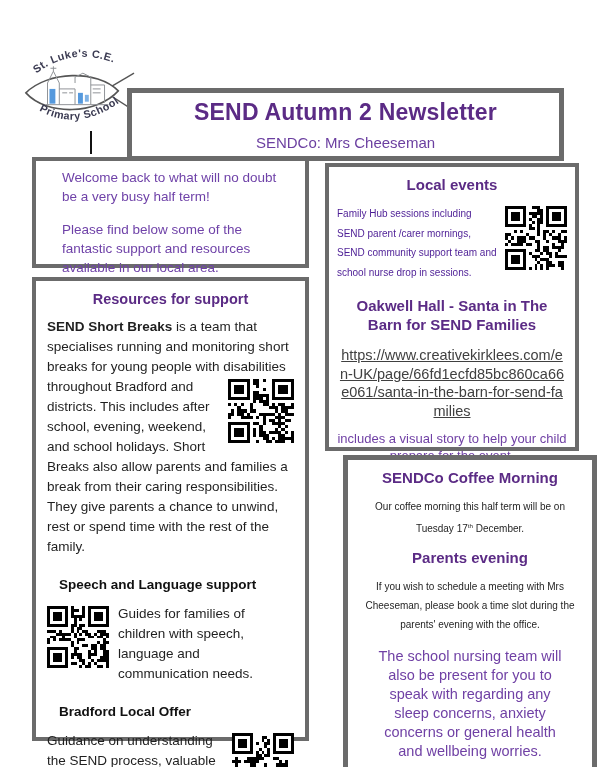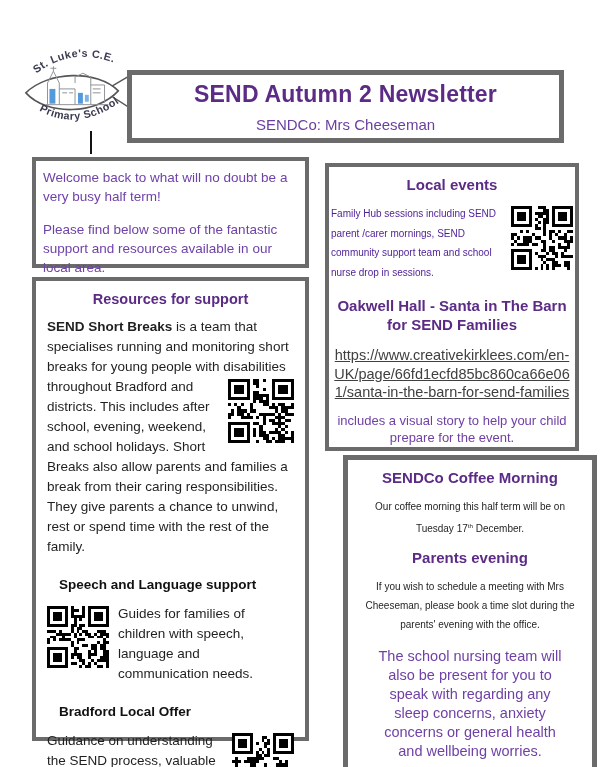--- a/index.html
+++ b/index.html
@@ -5,45 +5,45 @@
   html,body{margin:0;padding:0;background:#ffffff;}
   .page{position:relative;width:600px;height:767px;background:#fff;overflow:hidden;
         font-family:"Liberation Sans",sans-serif;color:#1f1f1f;}
   .box{position:absolute;border:4px solid #6b6b6b;background:#fff;box-sizing:border-box;}
 
   
   .logo{position:absolute;left:18px;top:33px;width:118px;height:102px;}
   .caret{position:absolute;left:90px;top:131px;width:2px;height:23px;background:#111;}
 
   
-  .header-box{left:127px;top:70px;width:437px;height:73px;border-width:5px;
+  .header-box{left:127px;top:88px;width:437px;height:73px;border-width:5px;
               display:flex;flex-direction:column;align-items:center;justify-content:center;gap:8px;}
   .title{font-size:23px;font-weight:bold;color:#5B2B85;letter-spacing:.2px;}
   .subtitle{font-size:15px;color:#6B3FA0;}
 
   
-  .welcome-box{left:32px;top:157px;width:277px;height:111px;padding:7px 7px;}
+  .welcome-box{left:32px;top:157px;width:277px;height:111px;padding:7px 26px;}
   .welcome-box p{margin:0 0 14px 0;font-size:13.5px;line-height:19px;color:#6F42A8;}
 
   
   .resources-box{left:32px;top:277px;width:277px;height:464px;padding:8px 11px;}
   .phead{font-size:14.5px;font-weight:bold;color:#5B2B85;text-align:center;margin:2px 0 10px 0;}
   .body{margin:0;font-size:13.5px;line-height:20px;color:#1f1f1f;}
   .bhead{font-size:13.5px;font-weight:bold;color:#111;margin:20px 0 12px 12px;}
   .clearfix::after{content:"";display:block;clear:both;}
 
   
   .qr{display:inline-block;background:#fff;}
   .qr svg{width:100%;height:100%;display:block;}
   .qr-right{float:right;width:66px;height:64px;margin:2px 0 4px 8px;}
   .qr-left{float:left;width:62px;height:62px;margin:2px 9px 4px 0;}
   .qr-sm{width:62px;height:64px;}
 
   
-  .events-box{left:325px;top:163px;width:254px;height:288px;padding:7px 2px;}
+  .events-box{left:325px;top:163px;width:254px;height:288px;padding:7px 8px;}
   .events-box .phead{font-size:15px;margin-bottom:11px;}
   .events-body{margin:0;font-size:10px;line-height:19.5px;color:#4c1d95;}
   .phead2{font-size:15px;font-weight:bold;color:#5B2B85;text-align:center;
           margin:14px 6px 12px 6px;line-height:19px;}
   .link{display:block;text-align:center;font-size:14.5px;line-height:18.5px;
         color:#404040;text-decoration:underline;word-break:break-all;margin:0 2px 10px 2px;}
   .purple-note{margin:0;font-size:13px;line-height:17px;color:#7041A5;text-align:center;}
 
   
   .coffee-box{left:343px;top:455px;width:254px;height:364px;padding:7px 11px;border-width:5px;}

